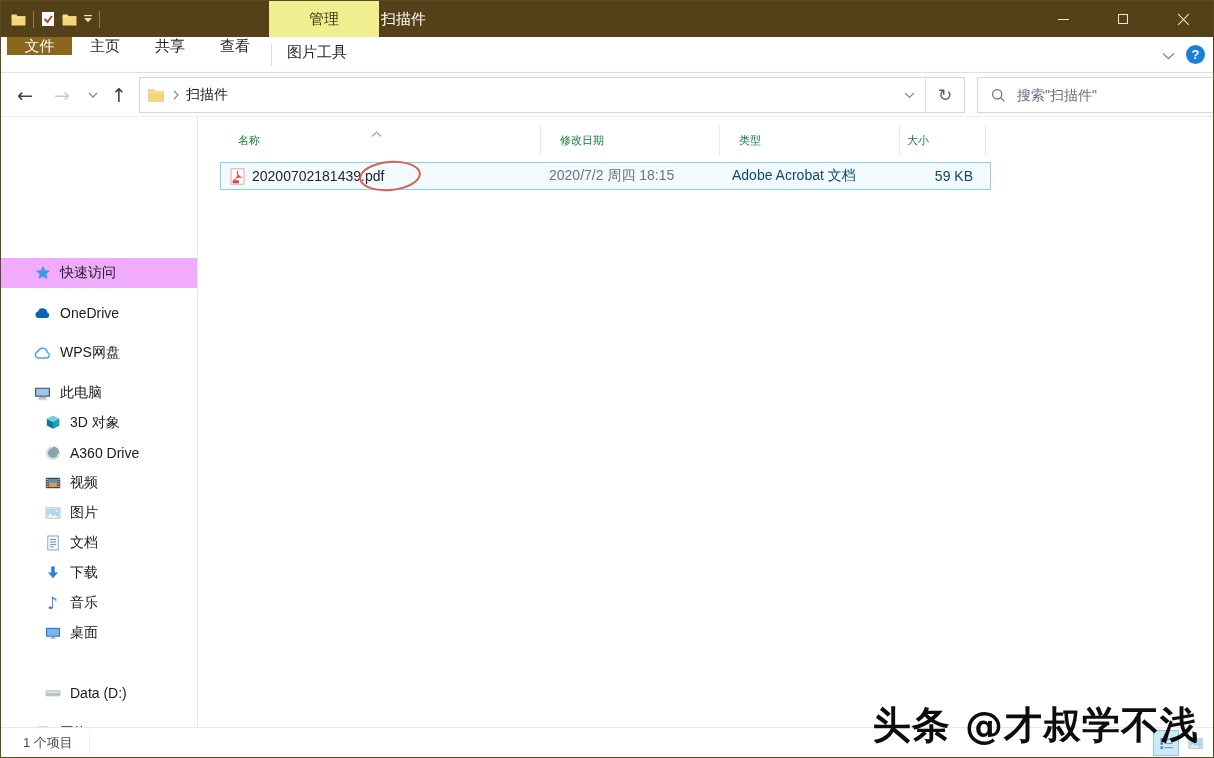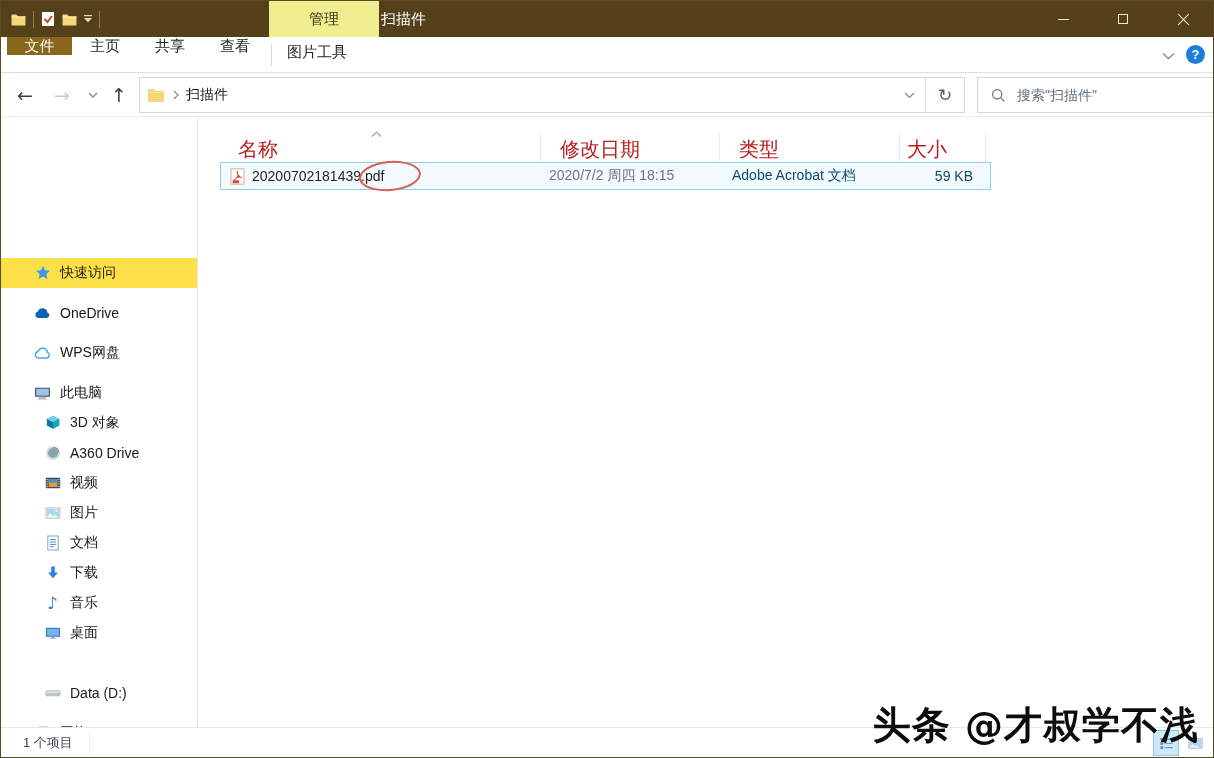--- a/index.html
+++ b/index.html
@@ -62,31 +62,31 @@
   .search-icon { margin:0 9px 0 13px; display:flex; }
   .search-input { border:none; outline:none; flex:1; font-size:14px; color:#333; background:transparent;
                   font-family:"Liberation Sans", sans-serif; }
   .search-input::placeholder { color:#64707e; opacity:1; }
 
   
   .sidebar { position:absolute; top:116px; left:0; width:197px; bottom:30px; background:#fff;
              border-right:1px solid #e6e6e6; }
   .side-item { position:absolute; left:0; width:100%; height:30px; display:flex; align-items:center;
                font-size:14px; color:#1a1a1a; }
-  .side-item.selected { background:#fde047; }
+  .side-item.selected { background:#f0abfc; }
   .lvl1 { padding-left:33px; }
   .lvl2 { padding-left:43px; }
   .sicon { width:17px; height:17px; margin-right:9px; display:flex; align-items:center; justify-content:center; flex:none; }
   .note-glyph { font-family:"DejaVu Sans", sans-serif; font-size:17px; color:#2f7fd6; line-height:1; }
 
   
   .main { position:absolute; top:116px; left:198px; right:0; bottom:30px; background:#fff; }
   .col-headers { position:absolute; top:5px; left:20px; height:31px; }
-  .col { position:absolute; top:12px; height:31px; display:flex; align-items:center; font-size:20px;
-         color:#b91c1c; padding-left:19px; border-right:1px solid #e8e8e8; }
+  .col { position:absolute; top:3px; height:31px; display:flex; align-items:center; font-size:11px;
+         color:#15803d; padding-left:19px; border-right:1px solid #e8e8e8; }
   .col-name { left:0; width:322px; }
   .col-date { left:322px; width:179px; }
   .col-type { left:501px; width:180px; }
   .col-size { left:681px; width:86px; padding-left:7px; }
   .sort-caret { position:absolute; left:152px; top:1px; }
   .file-row { position:absolute; top:45px; left:21px; width:771px; height:28px; border:1px solid #8ad1ec;
               background:#f3fafd; display:flex; align-items:center; font-size:14px; }
   .cell-name { width:321px; padding-left:9px; display:flex; align-items:center; gap:7px; color:#21262b; }
   .cell-date { width:179px; padding-left:7px; color:#6a7584; }
   .cell-type { width:180px; padding-left:11px; color:#0c4a6e; }

